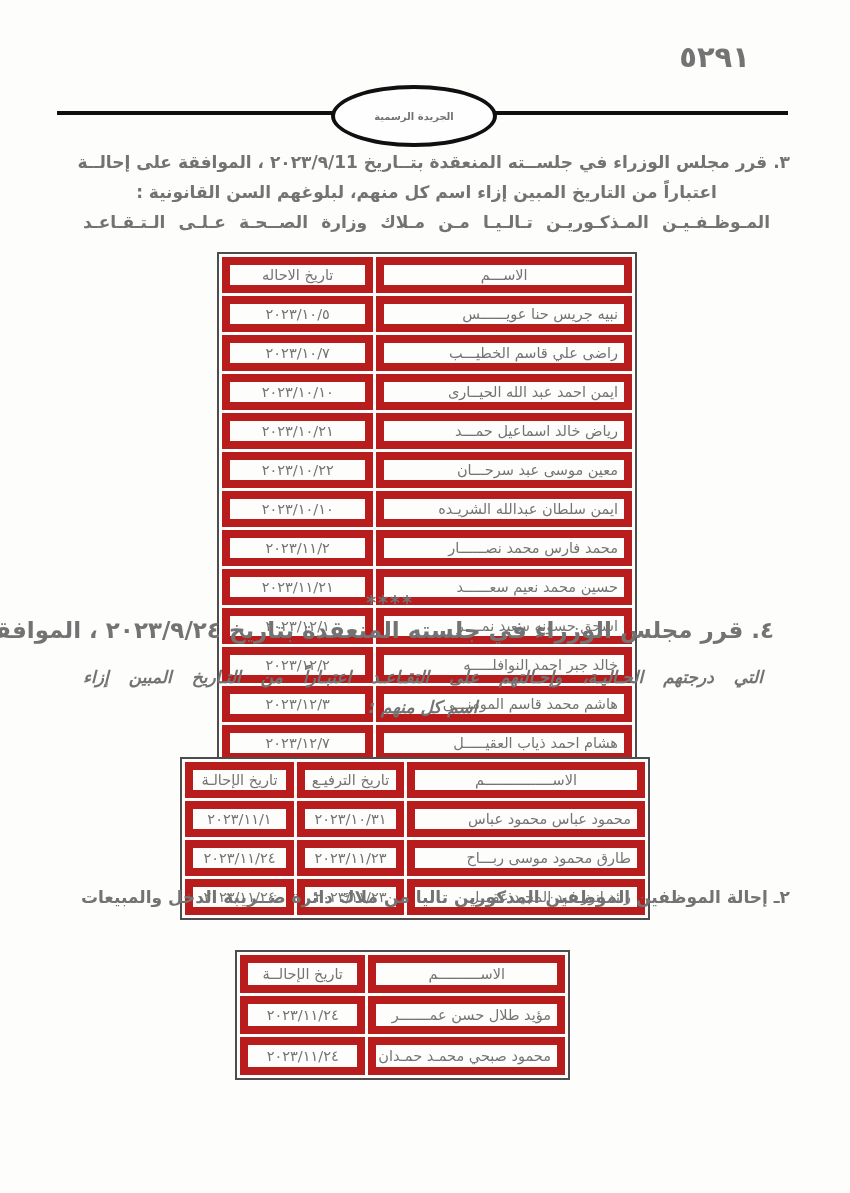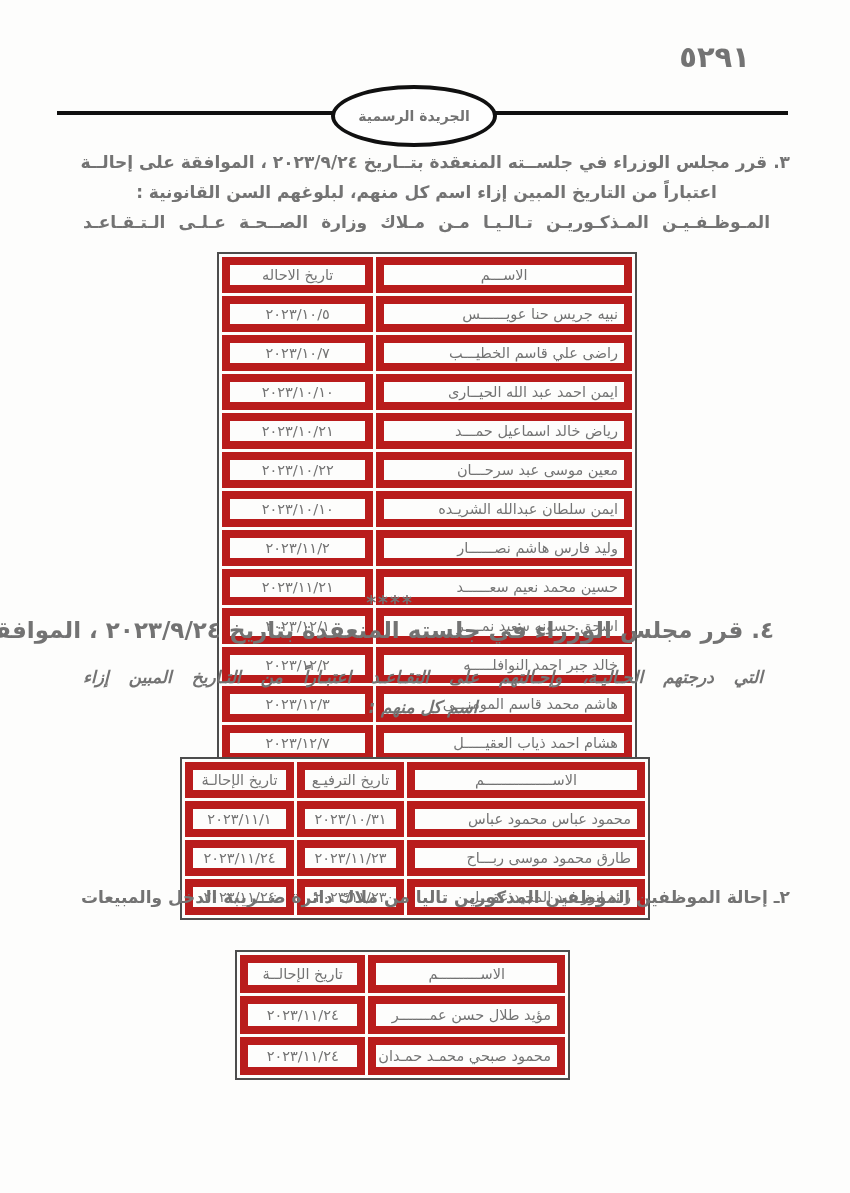--- a/index.html
+++ b/index.html
@@ -25,21 +25,21 @@
     width: 731px; height: 4px; background: #101010;
   }
   .masthead-oval {
     position: absolute; top: 85px; left: 331px;
     width: 158px; height: 54px;
     background: #fefefe; border: 4px solid #101010;
     border-radius: 50%;
     display: flex; align-items: center; justify-content: center;
     z-index: 2;
   }
-  .masthead-oval span { font-size: 14px; font-weight: bold; }
+  .masthead-oval span { font-size: 10px; font-weight: bold; }
 
   
   .para { position: absolute; font-weight: bold; font-size: 17px; }
   .pline { line-height: 30px; white-space: nowrap; }
   .pline.just { text-align: justify; text-align-last: justify; }
   .pline.ctr  { text-align: center; white-space: normal; }
   .indent20 { margin-right: 20px; }
   .indent25 { margin-right: 25px; font-style: italic; }
 
   .p3  { top: 147px; right: 60px; width: 707px; }
@@ -91,21 +91,21 @@
 <div class="page">
 
   <div class="page-number">٥٢٩١</div>
 
   <div class="masthead-rule"></div>
   <div class="masthead-oval">
     <span>الجريدة الرسمية</span>
   </div>
 
   <div class="para p3">
-    <div class="pline just">٣. قرر مجلس الوزراء في جلســته المنعقدة بتــاريخ ٢٠٢٣/٩/٢٤ ، الموافقة على إحالــة</div>
+    <div class="pline just">٣. قرر مجلس الوزراء في جلســته المنعقدة بتــاريخ ٢٠٢٣/٩/11 ، الموافقة على إحالــة</div>
     <div class="pline ctr indent20">اعتباراً من التاريخ المبين إزاء اسم كل منهم، لبلوغهم السن القانونية :</div>
     <div class="pline just indent20">المـوظـفـيـن المـذكـوريـن تـالـيـا مـن مـلاك وزارة الصــحـة عـلـى الـتـقـاعـد</div>
   </div>
 
   <table class="doc-table t1">
     <colgroup>
         <col class="c-name">
         <col class="c-date">
       </colgroup>
     <tbody>
@@ -131,21 +131,21 @@
         </tr>
     <tr>
           <td class="name">معين موسى عبد سرحـــان</td>
           <td class="date">٢٠٢٣/١٠/٢٢</td>
         </tr>
     <tr>
           <td class="name">ايمن سلطان عبدالله الشريـده</td>
           <td class="date">٢٠٢٣/١٠/١٠</td>
         </tr>
     <tr>
-          <td class="name">وليد فارس هاشم نصــــــار</td>
+          <td class="name">محمد فارس محمد نصــــــار</td>
           <td class="date">٢٠٢٣/١١/٢</td>
         </tr>
     <tr>
           <td class="name">حسين محمد نعيم سعــــــد</td>
           <td class="date">٢٠٢٣/١١/٢١</td>
         </tr>
     <tr>
           <td class="name">اسحق حسونه سعيد نمــــر</td>
           <td class="date">٢٠٢٣/١٢/١</td>
         </tr>

